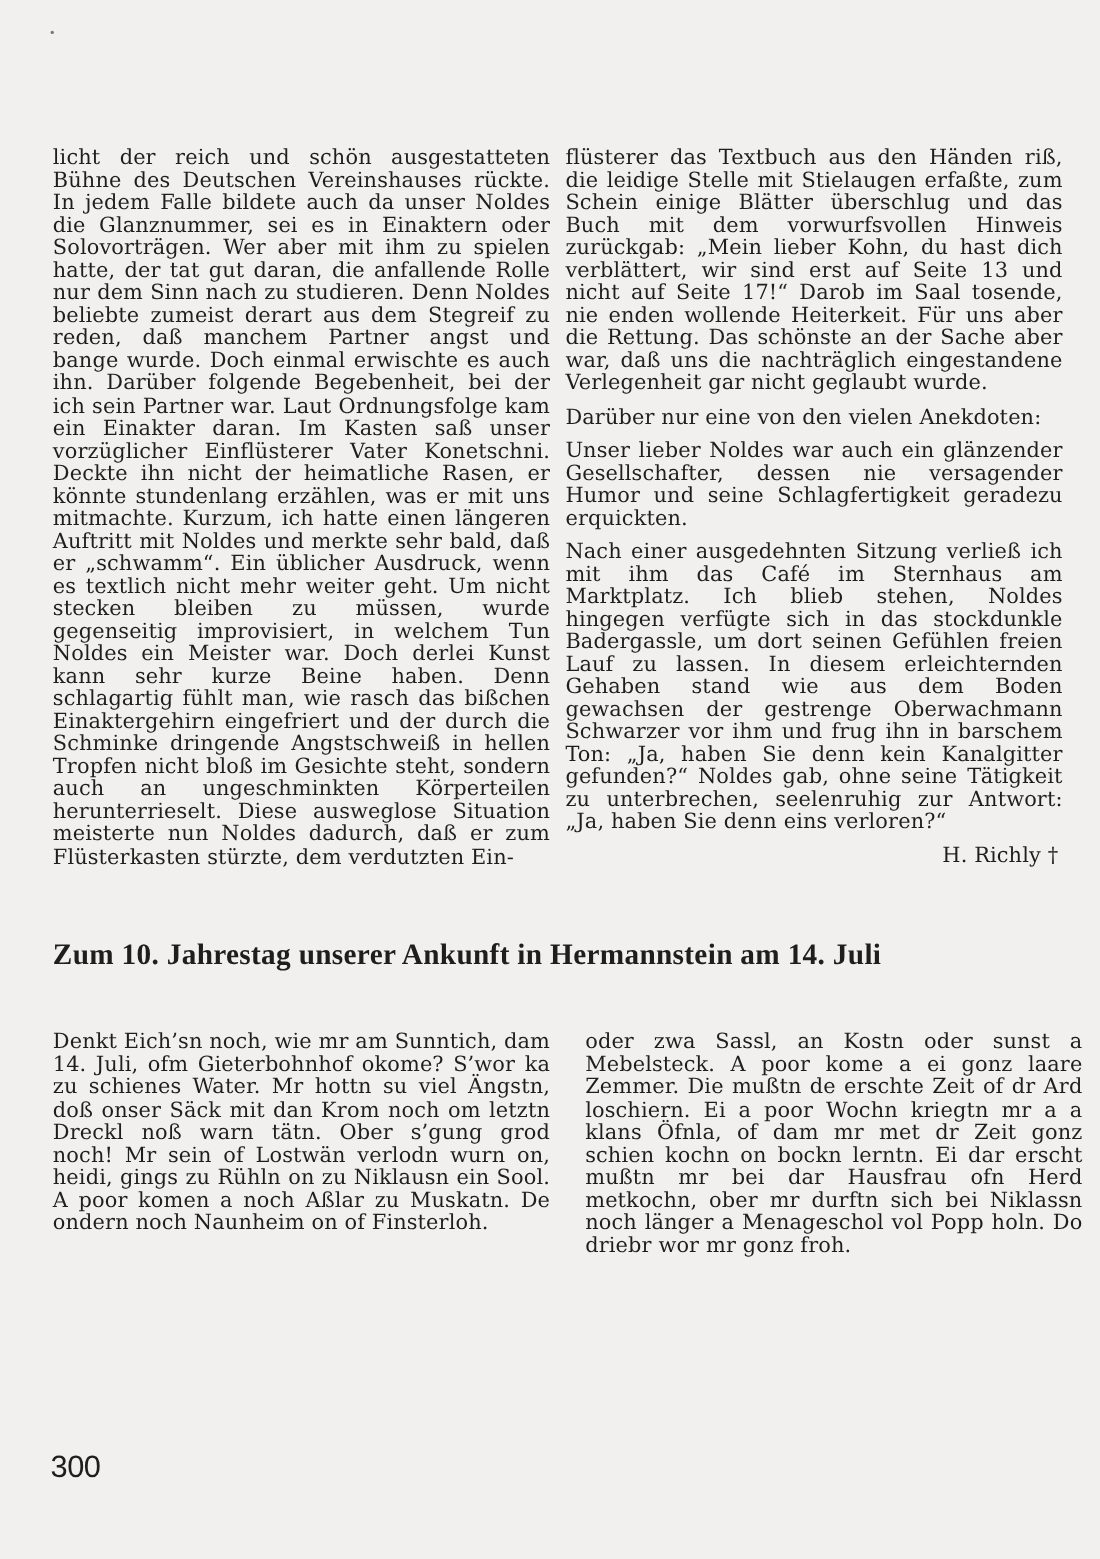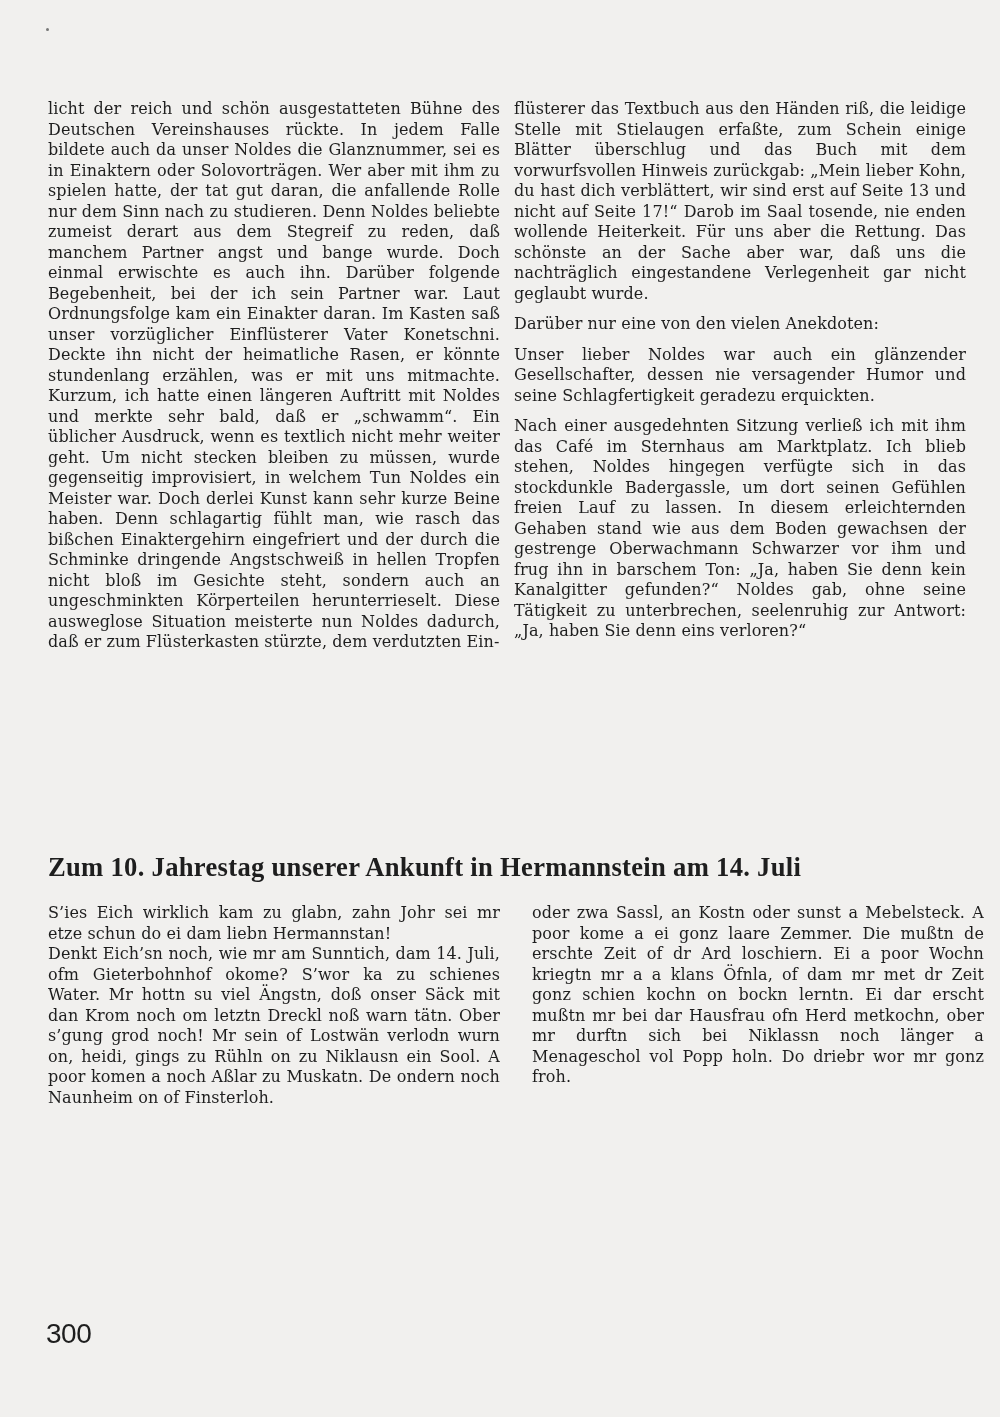--- a/index.html
+++ b/index.html
@@ -7,25 +7,26 @@
     width: 1000px; height: 1417px;
     background: #f1f0ee;
     position: relative;
     overflow: hidden;
     color: #1e1e1e;
     font-family: "DejaVu Serif", "Liberation Serif", serif;
   }
   .col {
     position: absolute;
     width: 452px;
-    font-size: 16px;
+    font-size: 19px;
     line-height: 20.5px;
     text-align: justify;
     hyphens: manual;
     letter-spacing: 0.1px;
+    margin-top: 34px;
   }
   .col p { margin: 0; }
   .col p.gap { margin-top: 10px; }
   #col-a1 { left: 48px; top: 99px; }
   #col-a2 { left: 514px; top: 99px; }
   .signature {
     text-align: right;
     margin-top: 10px;
     padding-right: 4px;
   }
@@ -64,26 +65,26 @@
 
 <div class="col" id="col-a1">
   <p>licht der reich und schön ausgestatteten Bühne des Deutschen Vereinshauses rückte. In jedem Falle bildete auch da unser Noldes die Glanznummer, sei es in Einaktern oder Solovorträgen. Wer aber mit ihm zu spielen hatte, der tat gut daran, die anfallende Rolle nur dem Sinn nach zu studieren. Denn Noldes beliebte zumeist derart aus dem Stegreif zu reden, daß manchem Partner angst und bange wurde. Doch einmal erwischte es auch ihn. Darüber folgende Begebenheit, bei der ich sein Partner war. Laut Ordnungsfolge kam ein Einakter daran. Im Kasten saß unser vorzüglicher Einflüsterer Vater Konetschni. Deckte ihn nicht der heimatliche Rasen, er könnte stundenlang erzählen, was er mit uns mitmachte. Kurzum, ich hatte einen längeren Auftritt mit Noldes und merkte sehr bald, daß er „schwamm“. Ein üblicher Ausdruck, wenn es textlich nicht mehr weiter geht. Um nicht stecken bleiben zu müssen, wurde gegenseitig improvisiert, in welchem Tun Noldes ein Meister war. Doch derlei Kunst kann sehr kurze Beine haben. Denn schlagartig fühlt man, wie rasch das bißchen Einaktergehirn eingefriert und der durch die Schminke dringende Angstschweiß in hellen Tropfen nicht bloß im Gesichte steht, sondern auch an ungeschminkten Körperteilen herunterrieselt. Diese ausweglose Situation meisterte nun Noldes dadurch, daß er zum Flüsterkasten stürzte, dem verdutzten Ein-</p>
 </div>
 
 <div class="col" id="col-a2">
   <p>flüsterer das Textbuch aus den Händen riß, die leidige Stelle mit Stielaugen erfaßte, zum Schein einige Blätter überschlug und das Buch mit dem vorwurfsvollen Hinweis zurückgab: „Mein lieber Kohn, du hast dich verblättert, wir sind erst auf Seite 13 und nicht auf Seite 17!“ Darob im Saal tosende, nie enden wollende Heiterkeit. Für uns aber die Rettung. Das schönste an der Sache aber war, daß uns die nachträglich eingestandene Verlegenheit gar nicht geglaubt wurde.</p>
   <p class="gap">Darüber nur eine von den vielen Anekdoten:</p>
   <p class="gap">Unser lieber Noldes war auch ein glänzender Gesellschafter, dessen nie versagender Humor und seine Schlagfertigkeit geradezu erquickten.</p>
   <p class="gap">Nach einer ausgedehnten Sitzung verließ ich mit ihm das Café im Sternhaus am Marktplatz. Ich blieb stehen, Noldes hingegen verfügte sich in das stockdunkle Badergassle, um dort seinen Gefühlen freien Lauf zu lassen. In diesem erleichternden Gehaben stand wie aus dem Boden gewachsen der gestrenge Oberwachmann Schwarzer vor ihm und frug ihn in barschem Ton: „Ja, haben Sie denn kein Kanalgitter gefunden?“ Noldes gab, ohne seine Tätigkeit zu unterbrechen, seelenruhig zur Antwort: „Ja, haben Sie denn eins verloren?“</p>
+  <div class="signature">H. Richly †</div>
 </div>
 
 <div class="headline">Zum 10. Jahrestag unserer Ankunft in Hermannstein am 14. Juli</div>
 
 <div class="col" id="col-b1">
-  <p>S’ies Eich wirklich kam zu glabn, zahn Johr sei mr etze schun do ei dam liebn Hermannstan!</p>
   <p><span>Denkt Eich’sn noch, wie mr am Sunntich, dam 14. Juli, ofm Gieterbohnhof okome? S’wor ka zu schienes Water. Mr hottn su viel Ängstn, doß onser Säck mit dan Krom noch om letztn Dreckl noß warn tätn. Ober s’gung grod noch! Mr sein of Lostwän verlodn wurn on, heidi, gings zu </span><b>Rühln</b><span> on zu </span><b>Niklausn</b><span> ein Sool. A poor komen a noch Aßlar zu </span><b>Muskatn.</b><span> De ondern noch Naunheim on of Finsterloh.</span></p>
 </div>
 
 <div class="col" id="col-b2">
   <p>oder zwa Sassl, an Kostn oder sunst a Mebelsteck. A poor kome a ei gonz laare Zemmer. Die mußtn de erschte Zeit of dr Ard loschiern. Ei a poor Wochn kriegtn mr a a klans Öfnla, of dam mr met dr Zeit gonz schien kochn on bockn lerntn. Ei dar erscht mußtn mr bei dar Hausfrau ofn Herd metkochn, ober mr durftn sich bei Niklassn noch länger a Menageschol vol Popp holn. Do driebr wor mr gonz froh.</p>
 </div>
 
 <div class="pagenum">300</div>
 
 </body></html>

